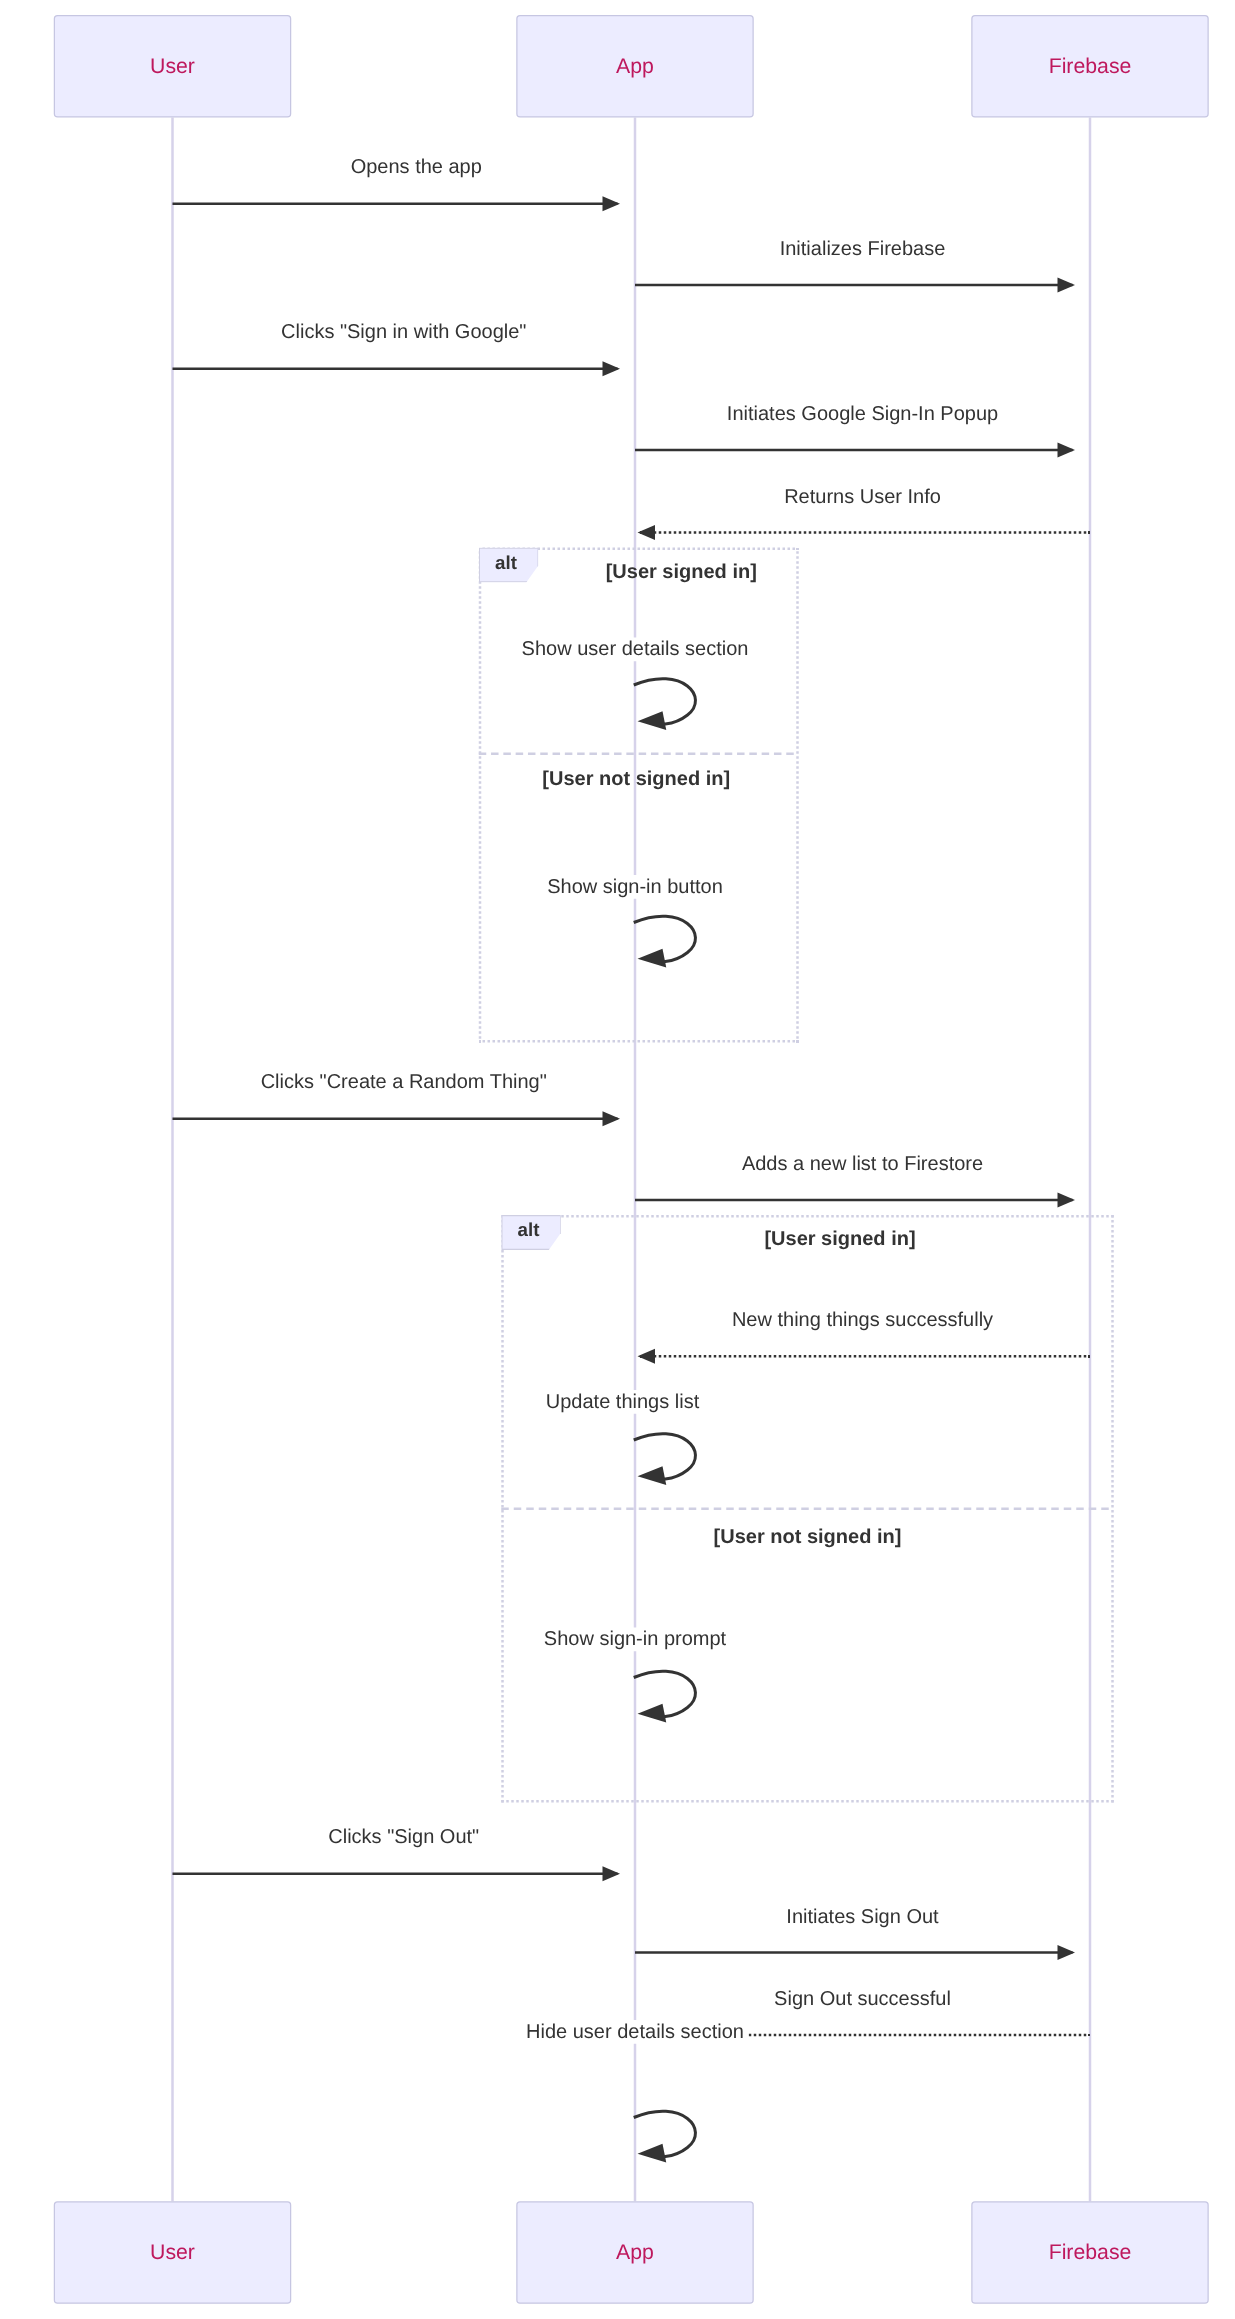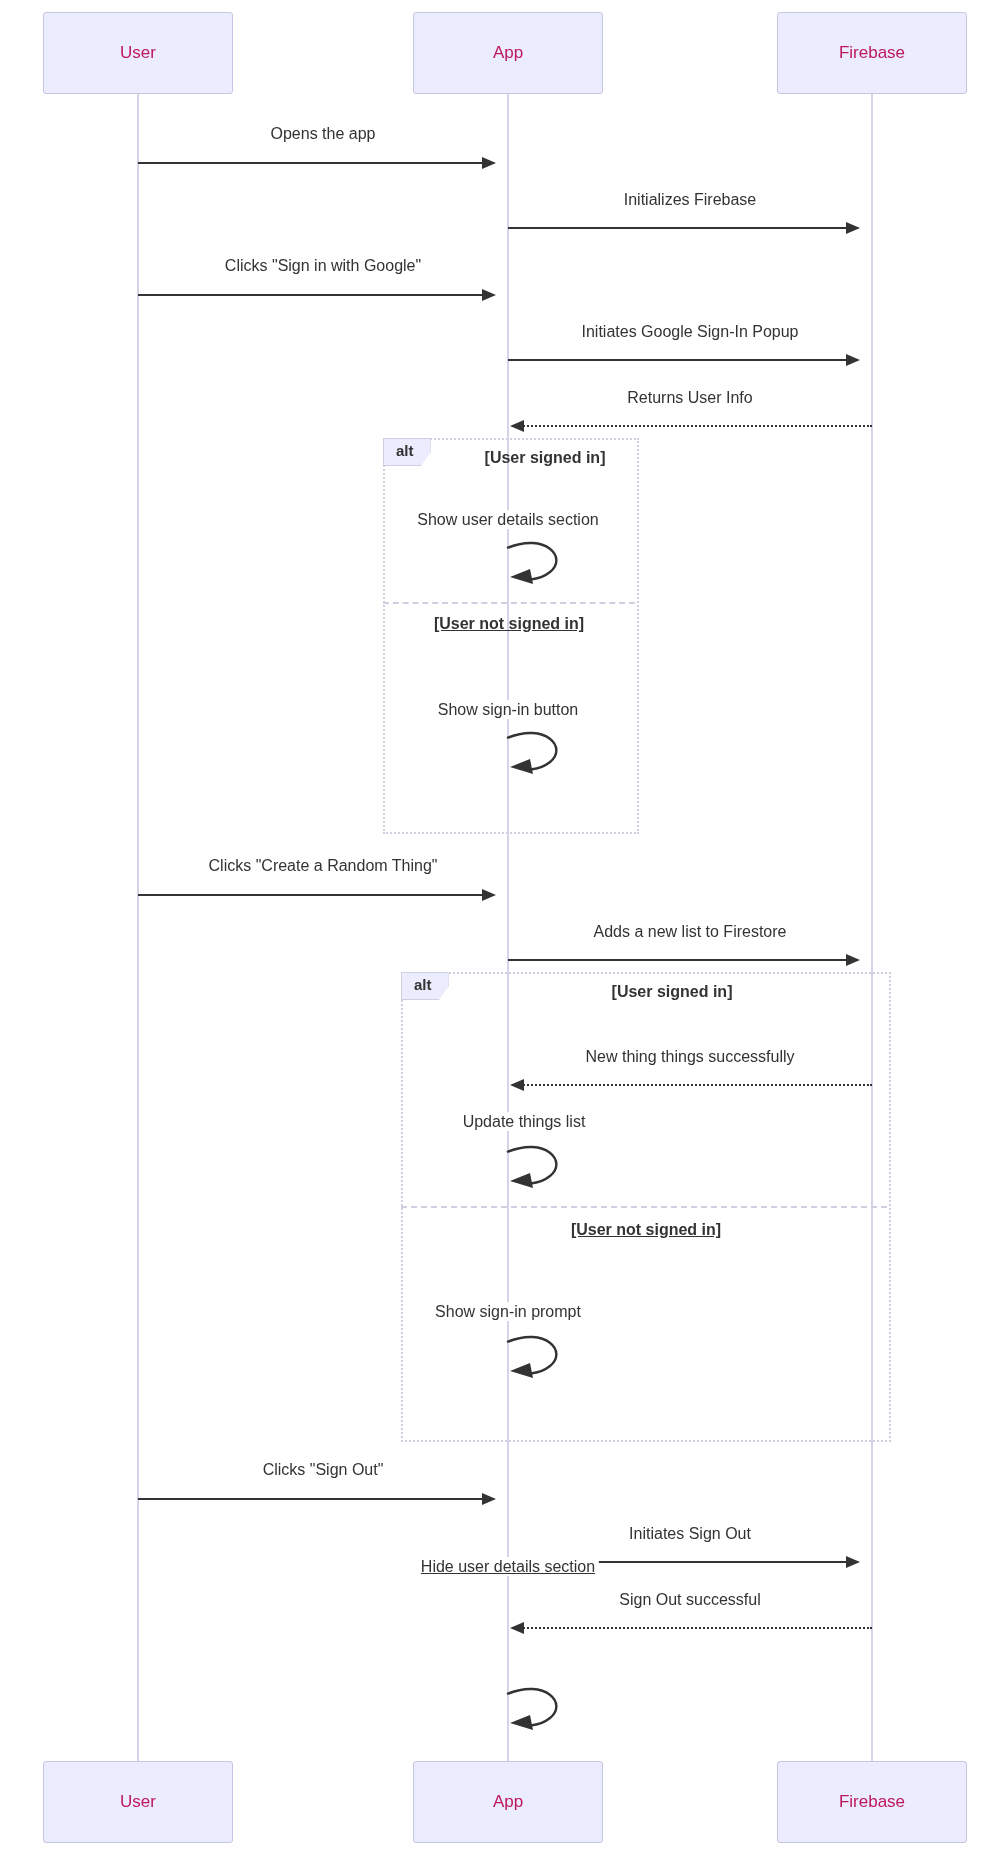--- a/index.html
+++ b/index.html
@@ -37,37 +37,37 @@
     position:absolute; background:#ECECFF; border:1px solid #cfcfe2;
     font-weight:bold; font-size:15px; color:#333;
     padding:3px 16px 5px 12px; line-height:1.2;
     clip-path:polygon(0 0, 100% 0, 100% 52%, 80% 100%, 0 100%);
   }
   .cond {
     position:absolute; transform:translateX(-50%);
     font-size:16px; font-weight:bold; color:#333;
     text-align:right; line-height:1.45;
   }
-  .cond.wrap { max-width:152px;text-decoration:underline; }
+  .cond.wrap { max-width:152px; }
   .selfloop { position:absolute; width:64px; height:48px; }
 </style>
 </head>
 <body>
 
 <div class="canvas">
 
   <div class="lifeline" style="left:137px;"></div>
   <div class="lifeline" style="left:507px;"></div>
   <div class="lifeline" style="left:871px;"></div>
 
   <div class="actor" style="left:43px;  top:12px;">User</div>
   <div class="actor" style="left:413px; top:12px;">App</div>
   <div class="actor" style="left:777px; top:12px;">Firebase</div>
 
-  <div class="msg-label" style="left:323px; top:124px;text-align:right;">Opens the app</div>
+  <div class="msg-label" style="left:333px; top:124px;text-align:right;">Opens the app</div>
   <div class="arrow right" style="left:138px; top:162px; width:356px;"></div>
 
   <div class="msg-label" style="left:690px; top:190px;">Initializes Firebase</div>
   <div class="arrow right" style="left:508px; top:227px; width:350px;"></div>
 
   <div class="msg-label" style="left:323px; top:256px;">Clicks "Sign in with Google"</div>
   <div class="arrow right" style="left:138px; top:294px; width:356px;"></div>
 
   <div class="msg-label" style="left:690px; top:322px;">Initiates Google Sign-In Popup</div>
   <div class="arrow right" style="left:508px; top:359px; width:350px;"></div>
@@ -100,21 +100,21 @@
   <div class="msg-label" style="left:690px; top:922px;">Adds a new list to Firestore</div>
   <div class="arrow right" style="left:508px; top:959px; width:350px;"></div>
 
   <div class="alt-frame" style="left:401px; top:972px; width:486px; height:466px;"></div>
   <div class="alt-label" style="left:401px; top:972px;">alt</div>
   <div class="cond" style="left:672px; top:980px;">[User signed in]</div>
 
   <div class="msg-label" style="left:690px; top:1047px;">New thing things successfully</div>
   <div class="arrow left dashed" style="left:512px; top:1084px; width:360px;"></div>
 
-  <div class="msg-label" style="left:524px; top:1112px;text-align:right;">Update things list</div>
+  <div class="msg-label" style="left:498px; top:1112px;text-align:right;">Update things list</div>
   <svg class="selfloop" style="left:504px; top:1142px;" viewBox="0 0 64 48">
     <path d="M 3 10 C 42 -6 64 20 46 34 C 36 42 20 44 12 38" fill="none" stroke="#333" stroke-width="2.4"></path>
     <polygon points="26,31 29,46 6,39" fill="#333"></polygon>
   </svg>
 
   <div class="alt-divider" style="left:401px; top:1206px; width:486px;"></div>
   <div class="cond wrap" style="left:646px; top:1218px;">[User not signed in]</div>
 
   <div class="msg-label" style="left:508px; top:1302px;">Show sign-in prompt</div>
   <svg class="selfloop" style="left:504px; top:1332px;" viewBox="0 0 64 48">
@@ -124,21 +124,21 @@
 
   <div class="msg-label" style="left:323px; top:1460px;">Clicks "Sign Out"</div>
   <div class="arrow right" style="left:138px; top:1498px; width:356px;"></div>
 
   <div class="msg-label" style="left:690px; top:1524px;">Initiates Sign Out</div>
   <div class="arrow right" style="left:508px; top:1561px; width:350px;"></div>
 
   <div class="msg-label" style="left:690px; top:1590px;">Sign Out successful</div>
   <div class="arrow left dashed" style="left:512px; top:1627px; width:360px;"></div>
 
-  <div class="msg-label" style="left:508px; top:1557px;text-decoration:underline;">Hide user details section</div>
+  <div class="msg-label" style="left:508px; top:1616px;">Hide user details section</div>
   <svg class="selfloop" style="left:504px; top:1684px;" viewBox="0 0 64 48">
     <path d="M 3 10 C 42 -6 64 20 46 34 C 36 42 20 44 12 38" fill="none" stroke="#333" stroke-width="2.4"></path>
     <polygon points="26,31 29,46 6,39" fill="#333"></polygon>
   </svg>
 
   <div class="actor" style="left:43px;  top:1761px;">User</div>
   <div class="actor" style="left:413px; top:1761px;">App</div>
   <div class="actor" style="left:777px; top:1761px;">Firebase</div>
 
 </div>

